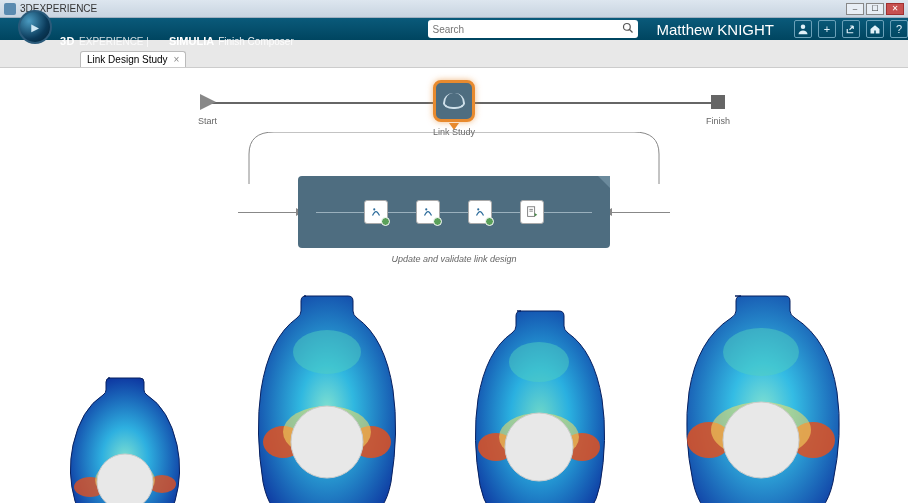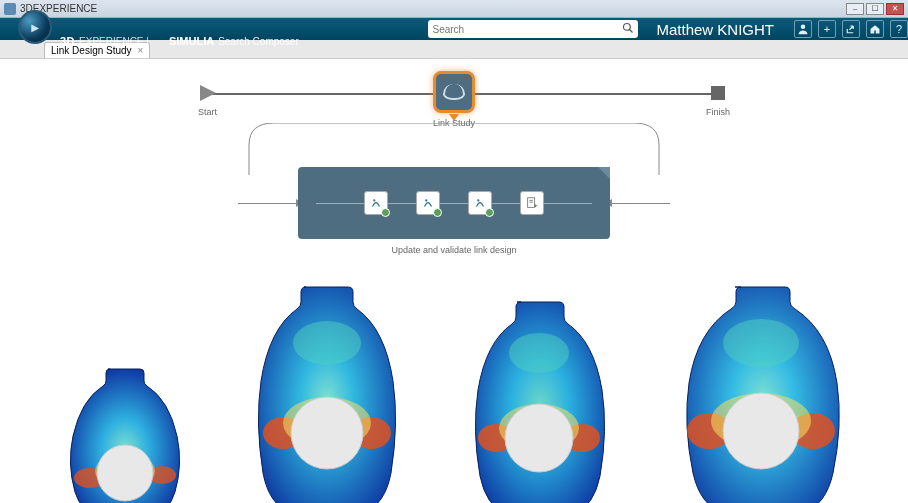--- a/index.html
+++ b/index.html
@@ -41,21 +41,21 @@
     background: #fff; border-radius: 3px; height: 18px; width: 210px;
     padding: 0 4px; margin-right: 18px;
   }
   .searchwrap input { border: none; outline: none; flex: 1; font-size: 10px; color: #888; background: transparent; }
   .searchwrap .sicon { color: #555; font-size: 12px; }
   .user { font-size: 15px; margin-right: 20px; }
   .hicons { display: flex; gap: 6px; align-items: center; }
   .hicon { width: 18px; height: 18px; border: 1px solid #6aa0b8; display: flex; align-items: center; justify-content: center; font-size: 11px; color: #e0f0f8; cursor: pointer; border-radius: 2px; }
 
   
-  .tabbar { height: 19px; background: #e8e8e8; border-bottom: 1px solid #ccc; display: flex; align-items: flex-end; padding-left: 44px; font-size: 10px; }
+  .tabbar { height: 28px; background: #e8e8e8; border-bottom: 1px solid #ccc; display: flex; align-items: flex-end; padding-left: 80px; font-size: 10px; }
   .tab { background: #fff; border: 1px solid #bbb; border-bottom: none; padding: 2px 6px; display: flex; align-items: center; gap: 6px; border-radius: 3px 3px 0 0; }
   .tab .x { color: #888; cursor: pointer; font-size: 10px; }
 
   
   .canvas { position: relative; width: 100%; height: 459px; background: #fff; }
 
   
   .wf { position: absolute; top: 24px; left: 0; right: 0; height: 60px; }
   .wfline { position: absolute; top: 10px; left: 202px; right: 186px; height: 2px; background: #666; }
   .wfstart, .wffinish { position: absolute; top: 0; width: 20px; height: 20px; }
@@ -92,21 +92,21 @@
     width: 0; height: 0; border-top: 12px solid #6b8a9c; border-left: 12px solid transparent;
   }
   .subline { position: absolute; top: 50%; left: 18px; right: 18px; height: 1px; background: #9ab0bd; z-index: 0; }
   .step {
     width: 24px; height: 24px; background: #fff; border: 1px solid #aaa; border-radius: 3px;
     display: flex; align-items: center; justify-content: center; z-index: 1; position: relative;
     font-size: 12px; color: #3a6a8a; cursor: pointer;
   }
   .step .badge { position: absolute; bottom: -3px; right: -3px; width: 9px; height: 9px; border-radius: 50%; background: #5aa05a; border: 1px solid #fff; }
 
-  .subp-label { position: absolute; top: 186px; left: 50%; transform: translateX(-50%); font-size: 9px; color: #666; }
+  .subp-label { position: absolute; top: 186px; left: 50%; transform: translateX(-50%); font-size: 9px; color: #666; font-style: italic; }
 
   
   .side-line { position: absolute; border-top: 1px solid #888; }
   .side-left { top: 144px; left: 238px; width: 60px; }
   .side-right { top: 144px; right: 238px; width: 60px; }
   .side-tri { position: absolute; top: 140px; width: 0; height: 0; border-top: 4px solid transparent; border-bottom: 4px solid transparent; }
   .tri-left { left: 296px; border-left: 7px solid #888; }
   .tri-right { right: 296px; border-right: 7px solid #888; }
 
   
@@ -128,21 +128,21 @@
     <div class="winbtn close">✕</div>
   </div>
 </div>
 
 <div class="appheader">
   <div class="compass"></div>
   <div class="brand">
     <span class="b1">3D</span>
       <span class="b2">EXPERIENCE |</span>
     <span class="b3">SIMULIA</span>
-    <span class="b4">Search Composer</span>
+    <span class="b4">Finish Composer</span>
   </div>
   <div class="searchwrap">
     <input type="text" placeholder="Search" style="">
     <span class="sicon">
       <svg width="12" height="12" viewBox="0 0 16 16">
           <circle cx="6.5" cy="6.5" r="4.5" fill="none" stroke="#555" stroke-width="1.6"></circle>
           <line x1="10" y1="10" x2="14" y2="14" stroke="#555" stroke-width="1.6"></line>
         </svg>
     </span>
   </div>

